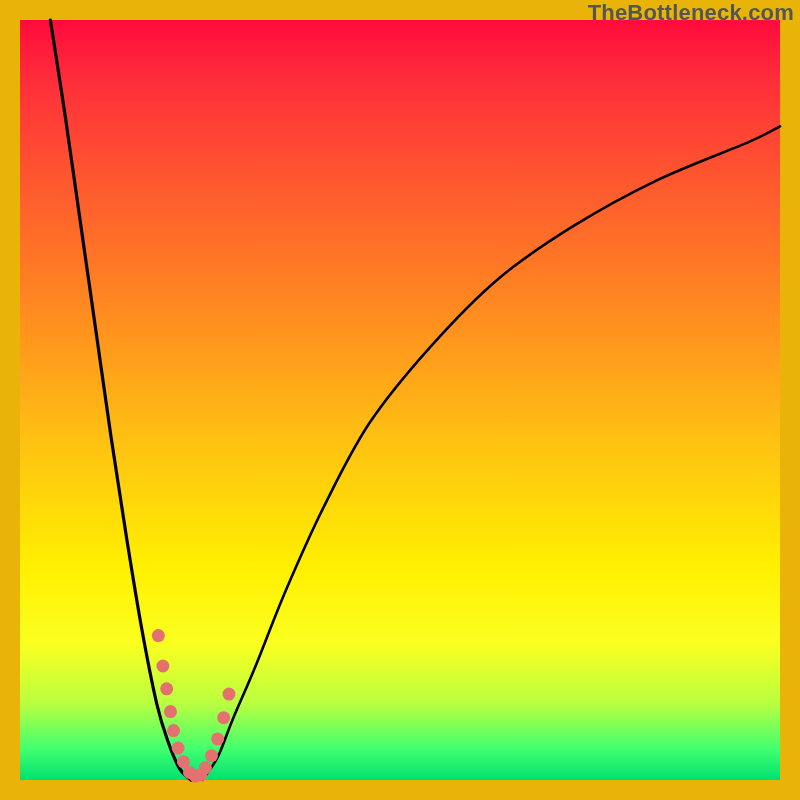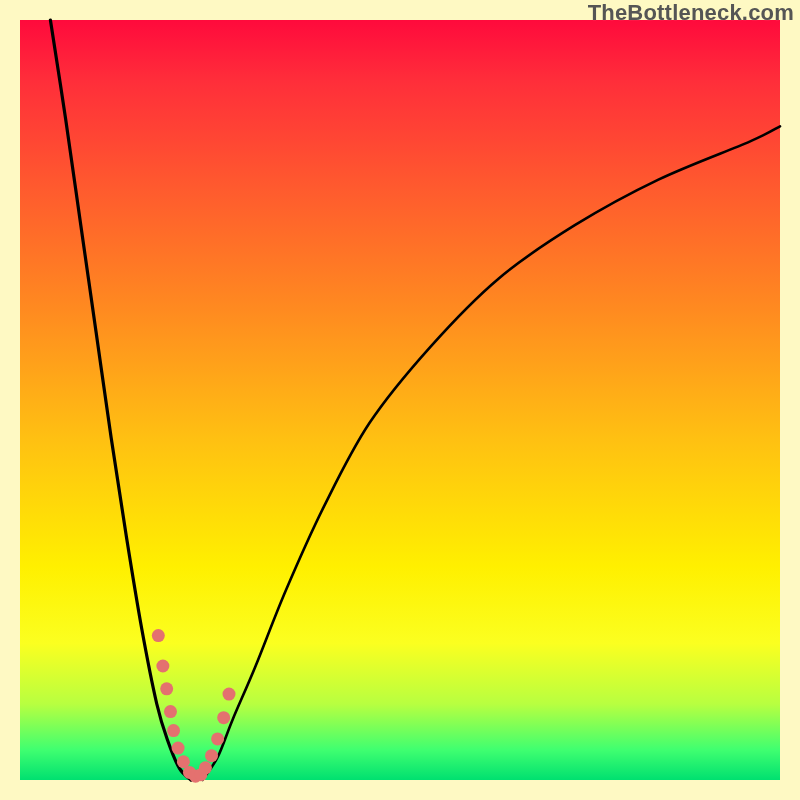--- a/index.html
+++ b/index.html
@@ -9,21 +9,21 @@
     height: 800px;
     overflow: hidden;
     background: #000;
     font-family: Arial, Helvetica, sans-serif;
   }
   .frame {
     position: absolute;
     top: 0; left: 0;
     width: 800px;
     height: 800px;
-    background: #fef9c3;
+    background: #eab308;
   }
   .plot {
     position: absolute;
     top: 20px;
     left: 20px;
     width: 760px;
     height: 760px;
     background: linear-gradient(
       to bottom,
       #ff0a3c 0%,

